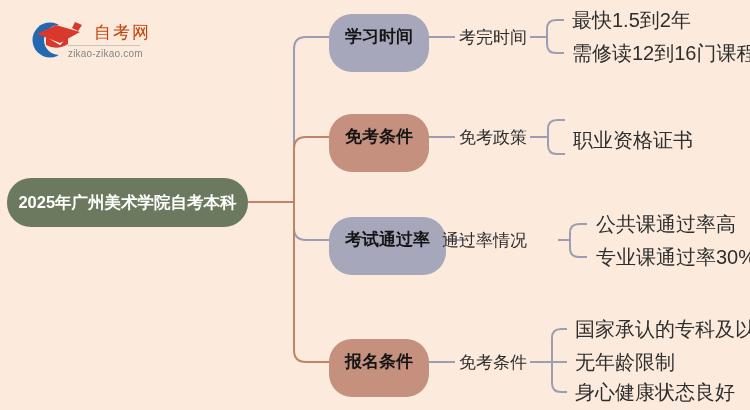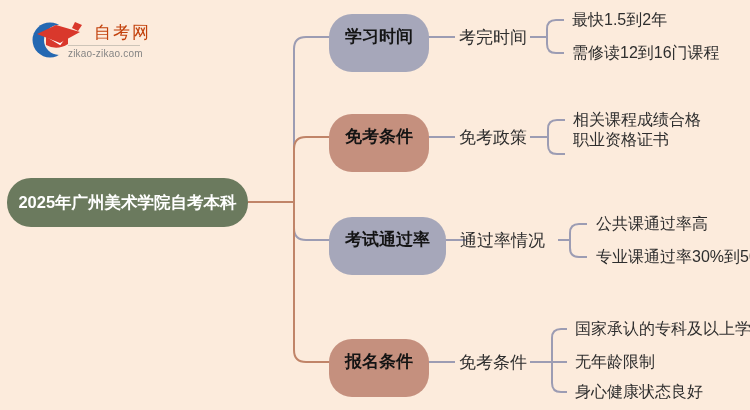--- a/index.html
+++ b/index.html
@@ -28,21 +28,21 @@
   .pill.gray{background:var(--pill_gray);}
   .pill.tan{background:var(--pill_tan);}
   .pill.b1{top:14px;}
   .pill.b2{top:114px;}
   .pill.b3{top:217px;}
   .pill.b4{top:339px;}
 
   .subtopic{position:absolute;transform:translateY(-50%);z-index:2;
     font-size:17px;color:var(--text);white-space:nowrap;}
   .leaf{position:absolute;transform:translateY(-50%);z-index:2;
-    font-size:16px;color:var(--text);white-space:nowrap;}
+    font-size:20px;color:var(--text);white-space:nowrap;}
 
   .logo{position:absolute;left:30px;top:18px;width:120px;height:46px;z-index:2;cursor:pointer;}
   .logo-icon{position:absolute;left:0;top:0;}
   .site-name{position:absolute;left:64px;top:3px;font-size:17px;font-weight:normal;
     letter-spacing:2px;color:#c2410c;white-space:nowrap;}
   .site-url-wrap{position:absolute;left:38px;top:27px;width:72px;
     border-top:1px solid #cdc4b8;padding-top:2px;}
   .site-url{font-size:10px;color:var(--url_gray);letter-spacing:.2px;white-space:nowrap;}
 </style>
 </head>
@@ -92,25 +92,24 @@
 
   <div class="root-node">2025年广州美术学院自考本科</div>
 
   <div class="pill gray b1">学习时间</div>
   <div class="subtopic" style="left:459px;top:37px;">考完时间</div>
   <div class="leaf" style="left:572px;top:20px;">最快1.5到2年</div>
   <div class="leaf" style="left:572px;top:53px;">需修读12到16门课程</div>
 
   <div class="pill tan b2">免考条件</div>
   <div class="subtopic" style="left:459px;top:137px;">免考政策</div>
-  <div class="leaf" style="left:573px;top:120px;">相关课程成绩合格</div>
   <div class="leaf" style="left:573px;top:140px;">职业资格证书</div>
 
   <div class="pill gray b3">考试通过率</div>
-  <div class="subtopic" style="left:460px;top:240px;">通过率情况</div>
+  <div class="subtopic" style="left:442px;top:240px;">通过率情况</div>
   <div class="leaf" style="left:596px;top:224px;">公共课通过率高</div>
   <div class="leaf" style="left:596px;top:257px;">专业课通过率30%到50%</div>
 
   <div class="pill tan b4">报名条件</div>
   <div class="subtopic" style="left:459px;top:362px;">免考条件</div>
   <div class="leaf" style="left:575px;top:329px;">国家承认的专科及以上学历</div>
   <div class="leaf" style="left:575px;top:392px;">身心健康状态良好</div>
   <div class="leaf" style="left:575px;top:362px;">无年龄限制</div>
 
 </div>

